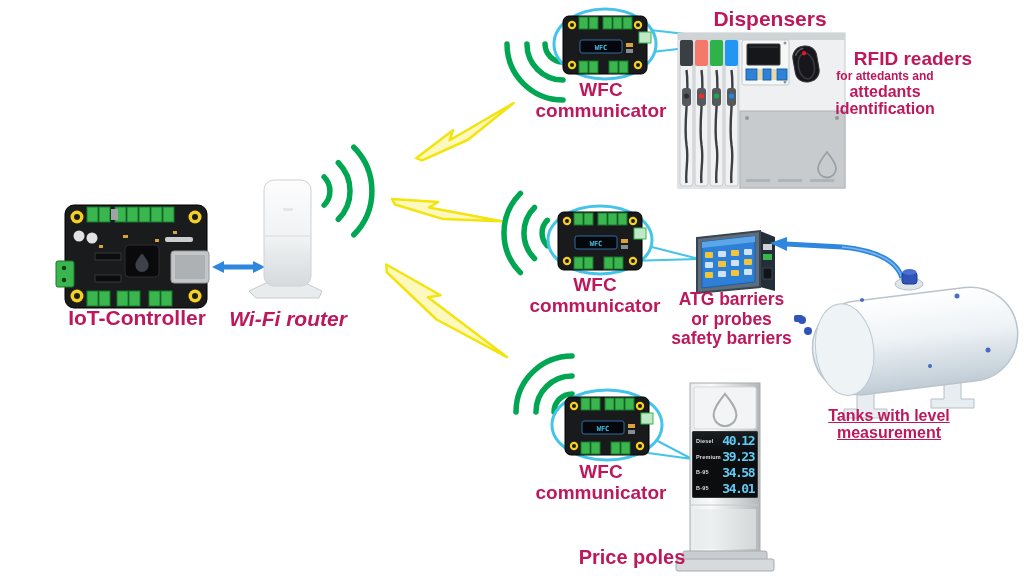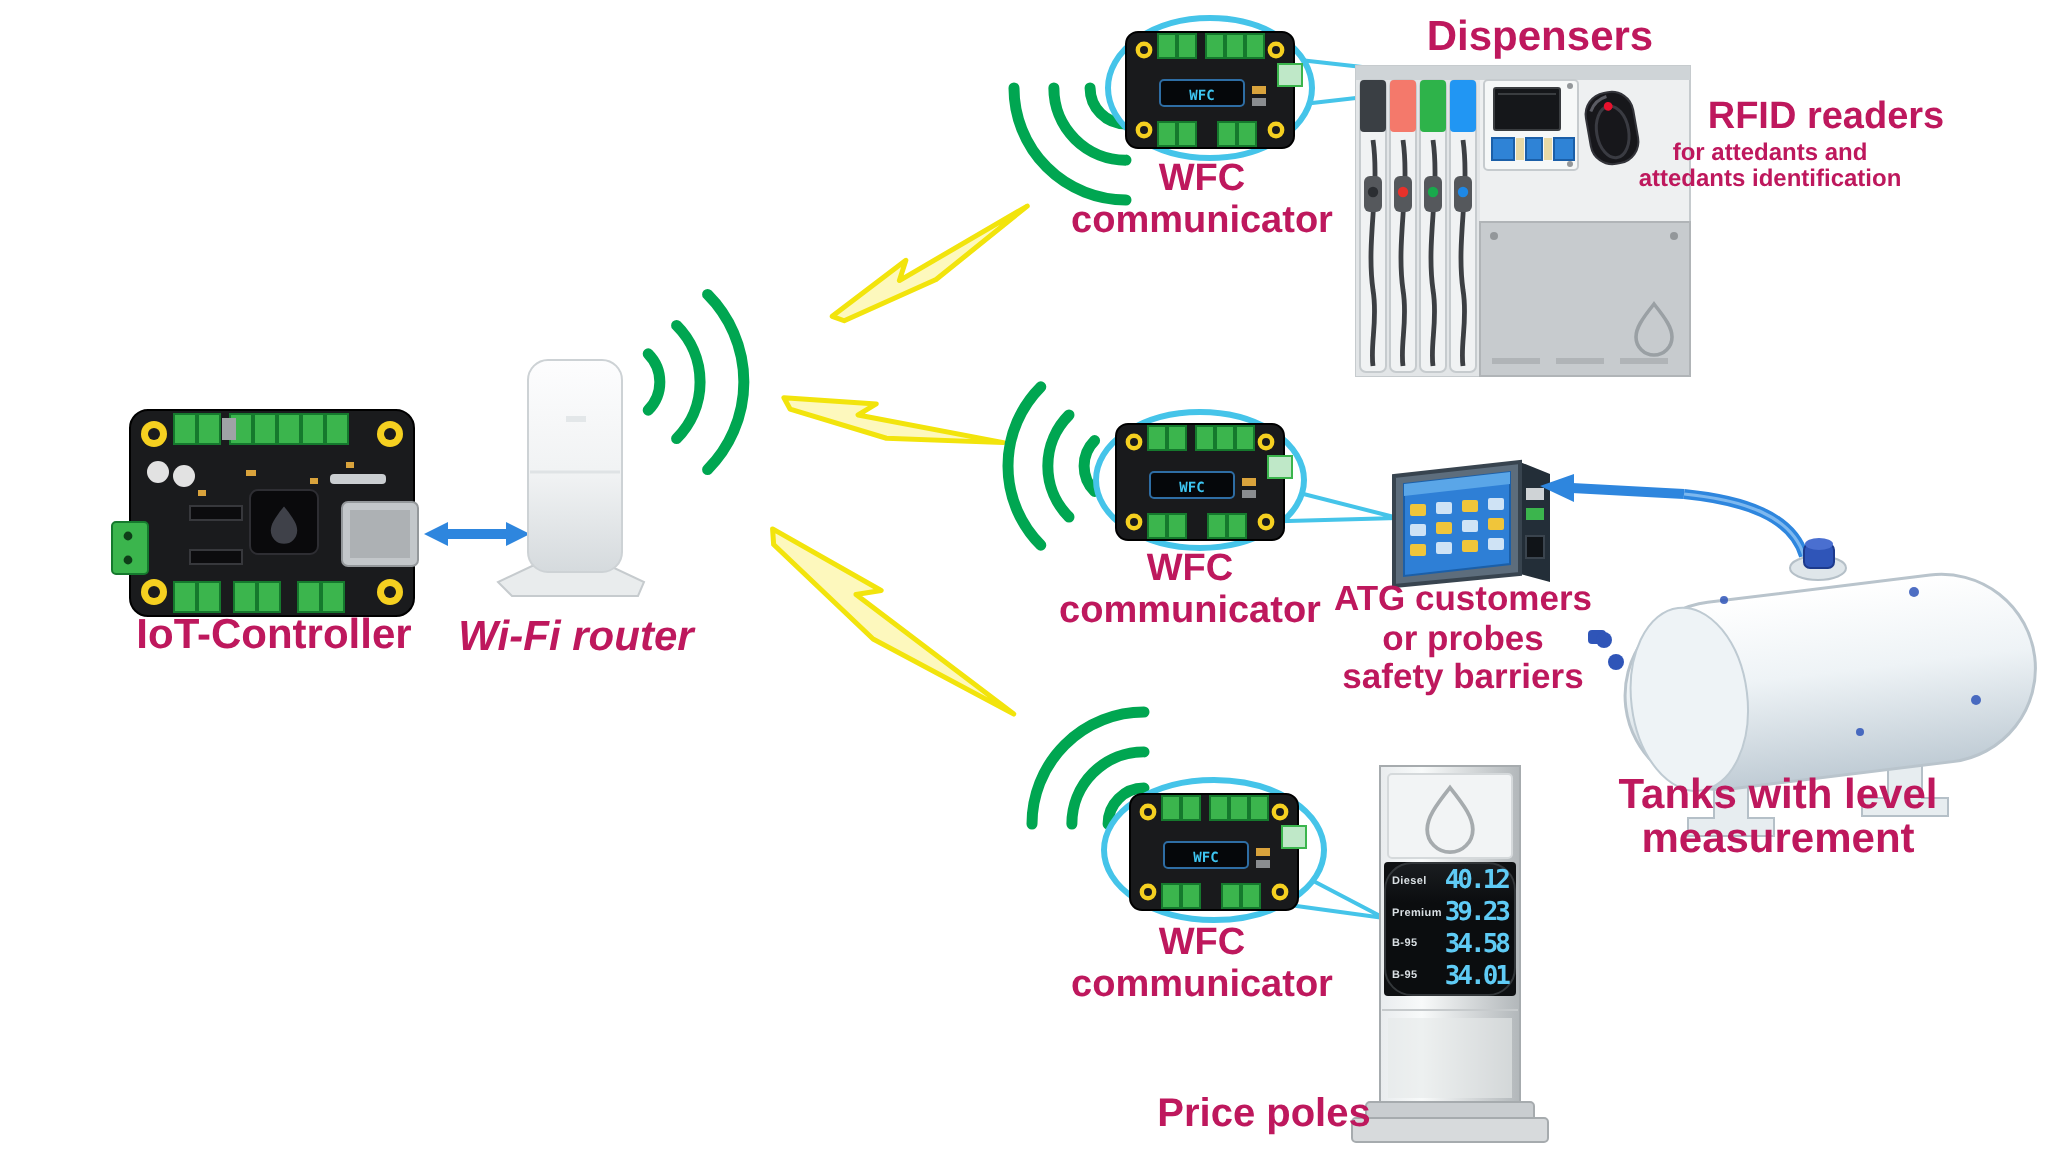--- a/index.html
+++ b/index.html
@@ -3,32 +3,32 @@
 <meta charset="utf-8">
 <style>
   html,body{margin:0;padding:0;background:#fff;}
   .stage{position:relative;width:1024px;height:576px;background:#ffffff;overflow:hidden;
          font-family:"Liberation Sans",sans-serif;}
   svg.scene{position:absolute;left:0;top:0;width:1024px;height:576px;}
   .label{position:absolute;font-weight:bold;color:#be185d;text-align:center;line-height:1.08;}
   .lbl-dispensers{left:688px;top:8px;width:164px;font-size:21px;}
   .lbl-rfid-title{left:830px;top:49px;width:166px;font-size:19px;}
   .lbl-rfid-sub1{left:802px;top:70px;width:166px;font-size:12px;}
-  .lbl-rfid-sub2{left:802px;top:83px;width:166px;font-size:12px;}
+  .lbl-rfid-sub2{left:802px;top:83px;width:166px;font-size:16px;}
   .lbl-wfc-top{left:521px;top:80px;width:160px;font-size:19px;}
   .lbl-iot{left:56px;top:307px;width:162px;font-size:21px;}
   .lbl-router{left:207px;top:308px;width:162px;font-size:21px;font-style:italic;}
   .lbl-wfc-mid{left:515px;top:275px;width:160px;font-size:19px;}
   .lbl-atg{left:651px;top:290px;width:161px;font-size:17.5px;line-height:1.12;}
-  .lbl-tanks{left:808px;top:387px;width:162px;font-size:21px;line-height:1.05;}
+  .lbl-tanks{left:808px;top:408px;width:162px;font-size:16px;line-height:1.05;text-decoration:underline;}
   .lbl-wfc-bot{left:521px;top:462px;width:160px;font-size:19px;}
   .lbl-price{left:551px;top:547px;width:162px;font-size:20px;}
   .price-display{position:absolute;left:692px;top:431px;width:66px;height:67px;
       background:linear-gradient(180deg,#1a1d20 0%,#0b0d0f 30%,#0b0d0f 100%);
-      border:1px solid #33373a;border-radius:14px;box-sizing:border-box;
+      border:1px solid #33373a;border-radius:2px;box-sizing:border-box;
       display:flex;flex-direction:column;justify-content:space-around;padding:1px 0;}
   .price-row{display:flex;justify-content:space-between;align-items:center;padding:0 3px;height:15px;}
   .price-label{font-size:5.5px;font-weight:bold;color:#d9dfe3;letter-spacing:.2px;}
   .price-value{font-family:"DejaVu Sans Mono",monospace;font-size:13px;font-weight:bold;
       color:#5fcbf5;letter-spacing:-1.5px;line-height:1;}
 </style>
 </head>
 <body>
 
 <div class="stage">
@@ -335,21 +335,21 @@
 
 <div class="label lbl-iot">IoT-Controller</div>
 <div class="label lbl-router">Wi-Fi router</div>
 
 <div class="label lbl-wfc-mid">
   <div>WFC</div>
   <div>communicator</div>
 </div>
 
 <div class="label lbl-atg">
-  <div>ATG customers</div>
+  <div>ATG barriers</div>
   <div>or probes</div>
   <div>safety barriers</div>
 </div>
 
 <div class="label lbl-tanks">
   <div>Tanks with level</div>
   <div>measurement</div>
 </div>
 
 <div class="label lbl-wfc-bot">

